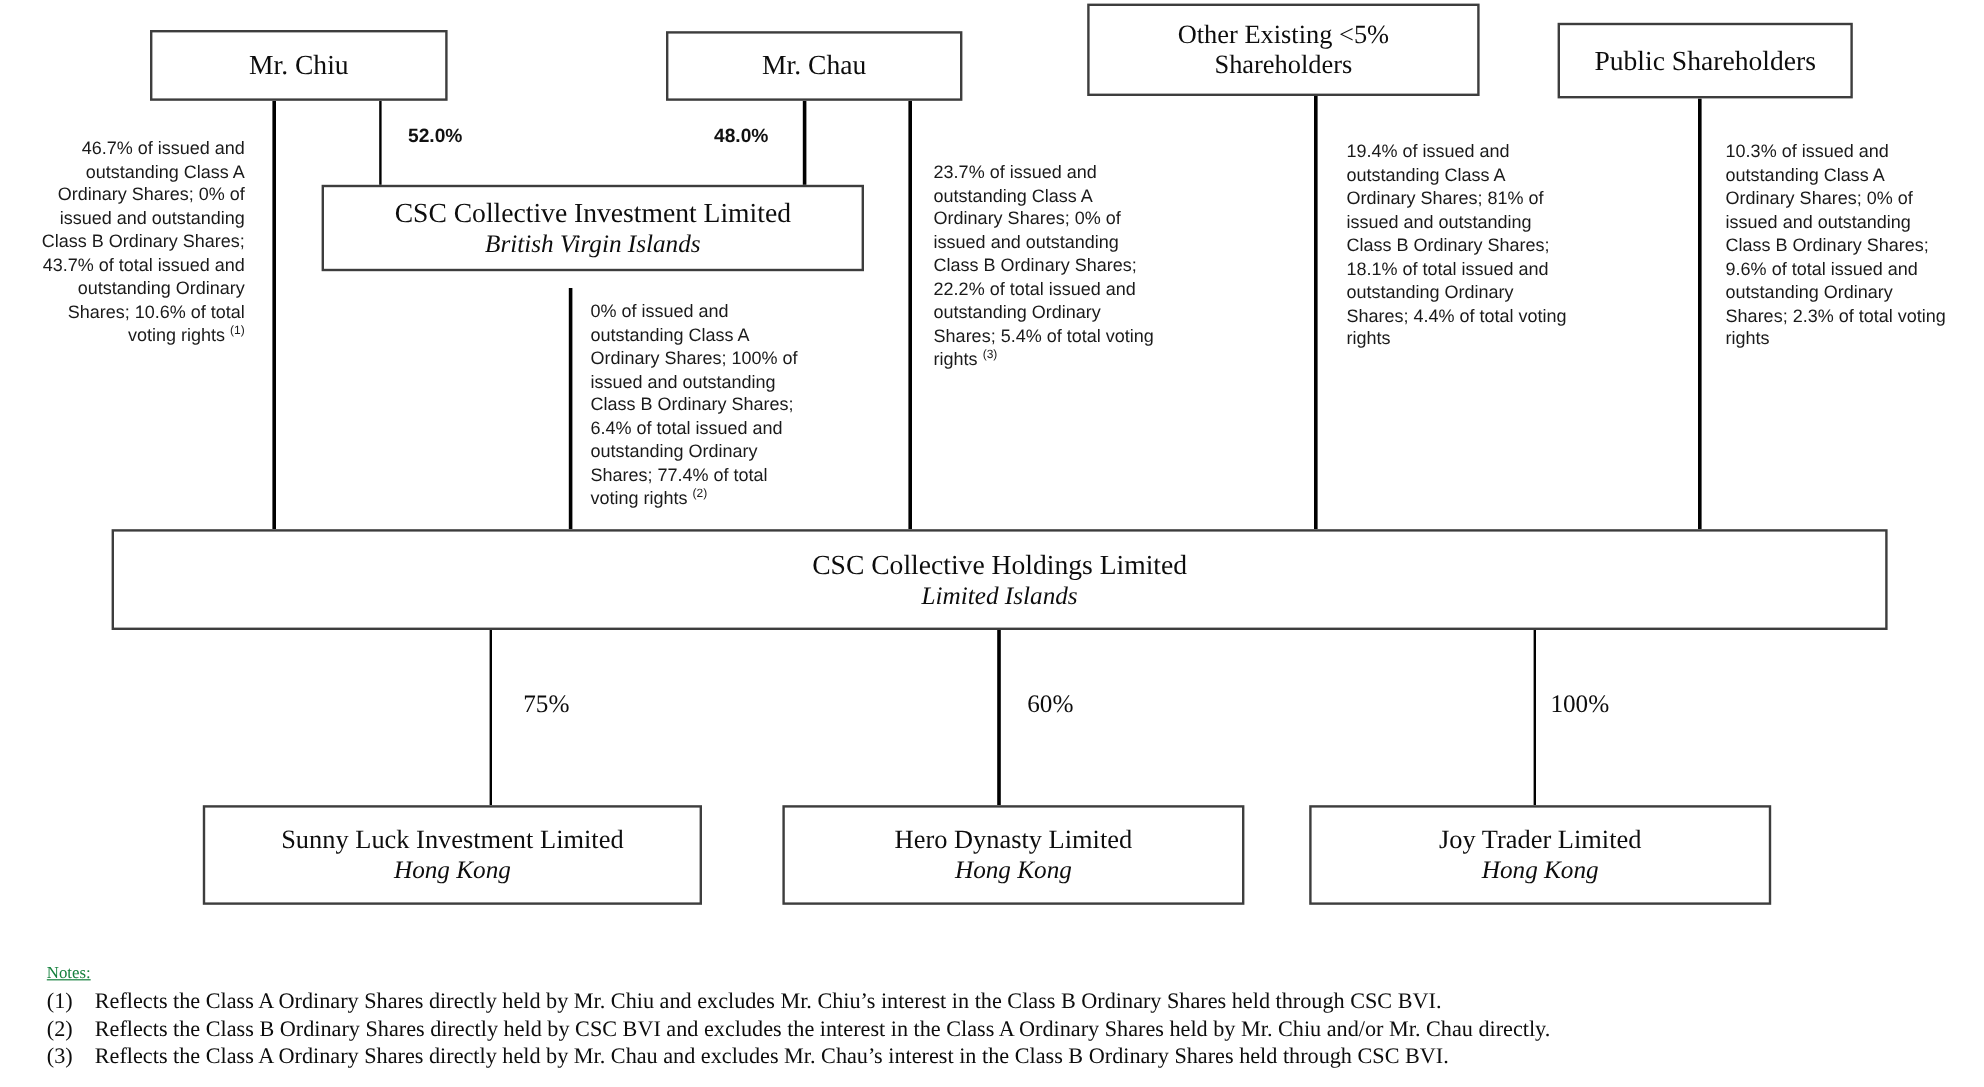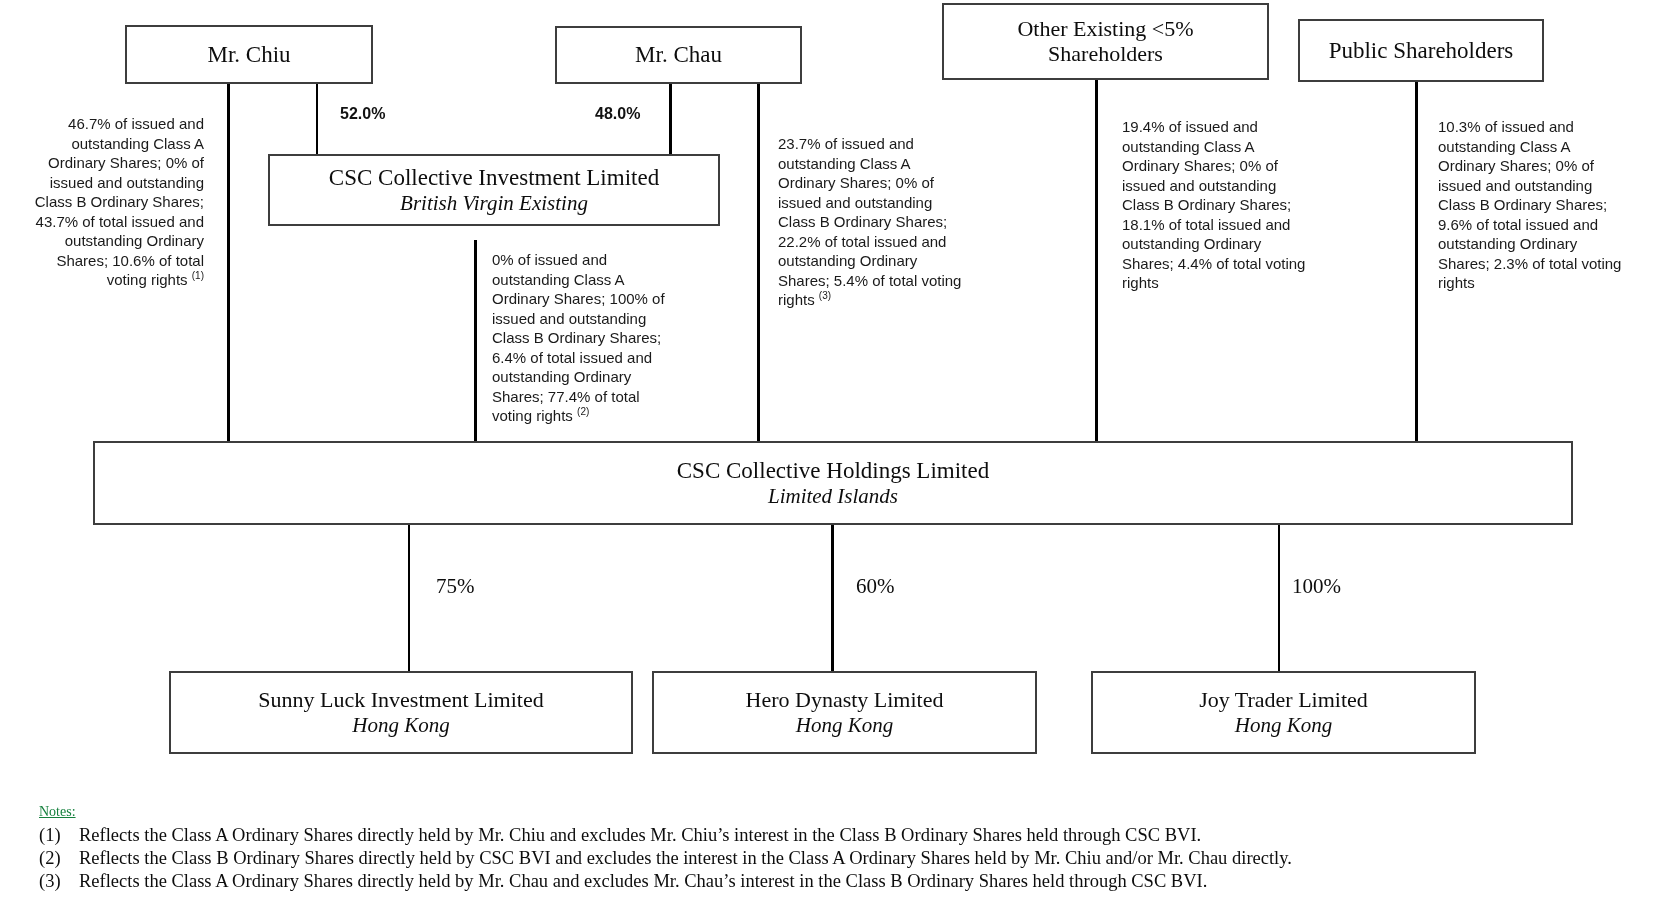--- a/index.html
+++ b/index.html
@@ -103,40 +103,40 @@
   <div class="vline" style="left:1278px;top:525px;width:2px;height:146px;"></div>
 
   <div class="node" style="left:125px;top:25px;width:248px;height:59px;">
     <div class="node-title">Mr. Chiu</div>
   </div>
 
   <div class="node" style="left:555px;top:26px;width:247px;height:58px;">
     <div class="node-title">Mr. Chau</div>
   </div>
 
-  <div class="node" style="left:942px;top:3px;width:327px;height:77px;align-items:center;">
+  <div class="node" style="left:906px;top:3px;width:327px;height:77px;align-items:center;">
     <div class="node-title small">Other Existing &lt;5%
 Shareholders</div>
   </div>
 
   <div class="node" style="left:1298px;top:19px;width:246px;height:63px;">
     <div class="node-title">Public Shareholders</div>
   </div>
 
   <div class="node" style="left:268px;top:154px;width:452px;height:72px;">
     <div class="node-title">CSC Collective Investment Limited</div>
-    <div class="node-sub">British Virgin Existing</div>
+    <div class="node-sub">British Virgin Islands</div>
   </div>
 
   <div class="node" style="left:93px;top:441px;width:1480px;height:84px;">
     <div class="node-title">CSC Collective Holdings Limited</div>
     <div class="node-sub">Limited Islands</div>
   </div>
 
-  <div class="node" style="left:169px;top:671px;width:464px;height:83px;">
+  <div class="node" style="left:169px;top:671px;width:416px;height:83px;">
     <div class="node-title small">Sunny Luck Investment Limited</div>
     <div class="node-sub">Hong Kong</div>
   </div>
 
   <div class="node" style="left:652px;top:671px;width:385px;height:83px;">
     <div class="node-title small">Hero Dynasty Limited</div>
     <div class="node-sub">Hong Kong</div>
   </div>
 
   <div class="node" style="left:1091px;top:671px;width:385px;height:83px;">
@@ -175,21 +175,21 @@
 Ordinary Shares; 0% of
 issued and outstanding
 Class B Ordinary Shares;
 22.2% of total issued and
 outstanding Ordinary
 Shares; 5.4% of total voting
 rights </span><sup>(3)</sup></div>
 
   <div class="own" style="left:1122px;top:117px;width:225px;"><span>19.4% of issued and
 outstanding Class A
-Ordinary Shares; 0% of
+Ordinary Shares; 81% of
 issued and outstanding
 Class B Ordinary Shares;
 18.1% of total issued and
 outstanding Ordinary
 Shares; 4.4% of total voting
 rights</span></div>
 
   <div class="own" style="left:1438px;top:117px;width:212px;"><span>10.3% of issued and
 outstanding Class A
 Ordinary Shares; 0% of

